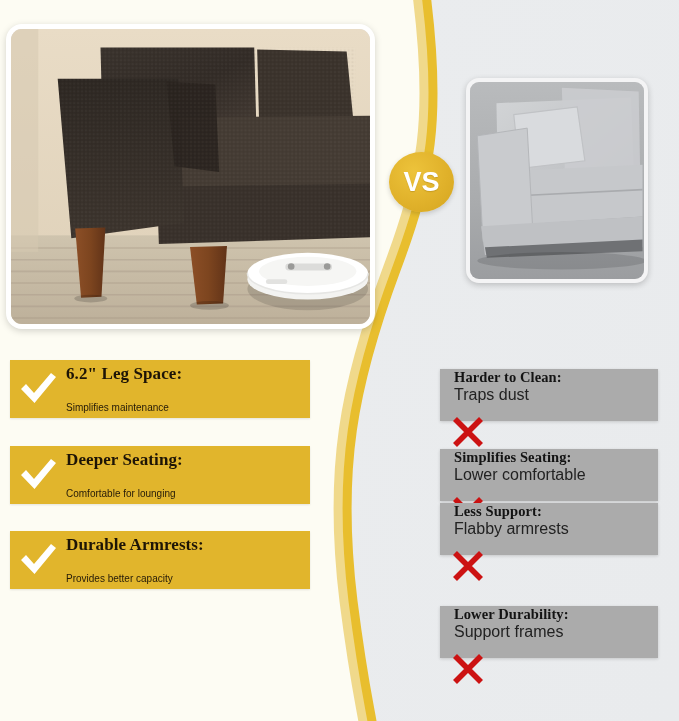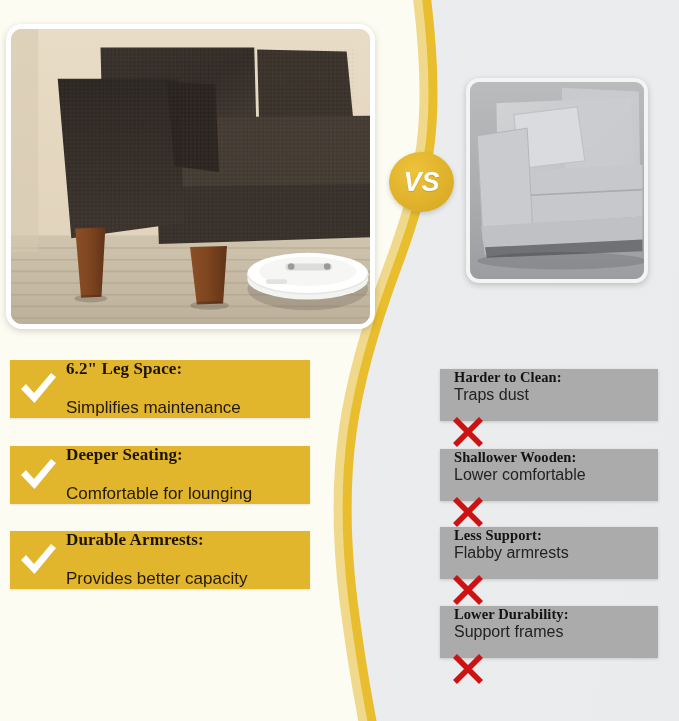--- a/index.html
+++ b/index.html
@@ -43,42 +43,42 @@
   
   .vs-badge{
     position:absolute;left:389px;top:152px;width:65px;height:60px;
     border-radius:50%;
     background:radial-gradient(circle at 38% 32%,#edc33b 0%,#e0b12a 58%,#d4a520 100%);
     display:flex;align-items:center;justify-content:center;
     box-shadow:0 2px 5px rgba(0,0,0,0.16);
     z-index:6;
   }
   .vs-badge span{
-    color:#ffffff;font-weight:bold;font-style:italic;font-size:27px;
+    color:#ffffff;font-weight:bold;font-size:27px;
     letter-spacing:0px;line-height:1;
     text-shadow:0 1px 1px rgba(130,95,0,0.28);
     font-family:"Liberation Sans",sans-serif;
   }
 
   
   .pro-card{
     position:absolute;left:10px;width:300px;height:58px;
     background:#E1B52C;
     display:flex;align-items:center;
     box-shadow:0 1px 2px rgba(0,0,0,0.10);
   }
   .check-icon{width:56px;flex:0 0 56px;display:flex;align-items:center;justify-content:center;}
   .check-icon svg{display:block;}
   .pro-text{flex:1 1 auto;padding-right:6px;}
   .pro-title{
     font-family:"Liberation Serif",serif;font-weight:bold;font-size:17px;
     color:#1d1406;line-height:1.12;letter-spacing:0.1px;
   }
   .pro-sub{
-    font-family:"Liberation Sans",sans-serif;font-size:17px;
+    font-family:"Liberation Sans",sans-serif;font-size:10px;
     color:#241a08;line-height:1.25;margin-top:19px;
   }
 
   
   .con-card{
     position:absolute;left:440px;width:218px;height:52px;
     background:#ABABAB;
     display:flex;align-items:flex-start;
     box-shadow:0 1px 3px rgba(0,0,0,0.16);
     flex-direction:column;
@@ -264,31 +264,31 @@
     </span>
     <span class="x-icon">
       <svg width="34" height="32" viewBox="0 0 34 32">
         <path d="M4 2 L30 28 M30 2 L4 28" stroke="#CC1212" stroke-width="5.6" stroke-linecap="butt"></path>
       </svg>
     </span>
   </div>
 
   <div class="con-card" style="top:449px">
     <span class="con-text">
-      <div class="con-title">Shallower Wooden:</div>
+      <div class="con-title">Simplifies Seating:</div>
       <div class="con-sub">Lower comfortable</div>
     </span>
     <span class="x-icon">
       <svg width="34" height="32" viewBox="0 0 34 32">
         <path d="M4 2 L30 28 M30 2 L4 28" stroke="#CC1212" stroke-width="5.6" stroke-linecap="butt"></path>
       </svg>
     </span>
   </div>
 
-  <div class="con-card" style="top:527px">
+  <div class="con-card" style="top:503px">
     <span class="con-text">
       <div class="con-title">Less Support:</div>
       <div class="con-sub">Flabby armrests</div>
     </span>
     <span class="x-icon">
       <svg width="34" height="32" viewBox="0 0 34 32">
         <path d="M4 2 L30 28 M30 2 L4 28" stroke="#CC1212" stroke-width="5.6" stroke-linecap="butt"></path>
       </svg>
     </span>
   </div>

